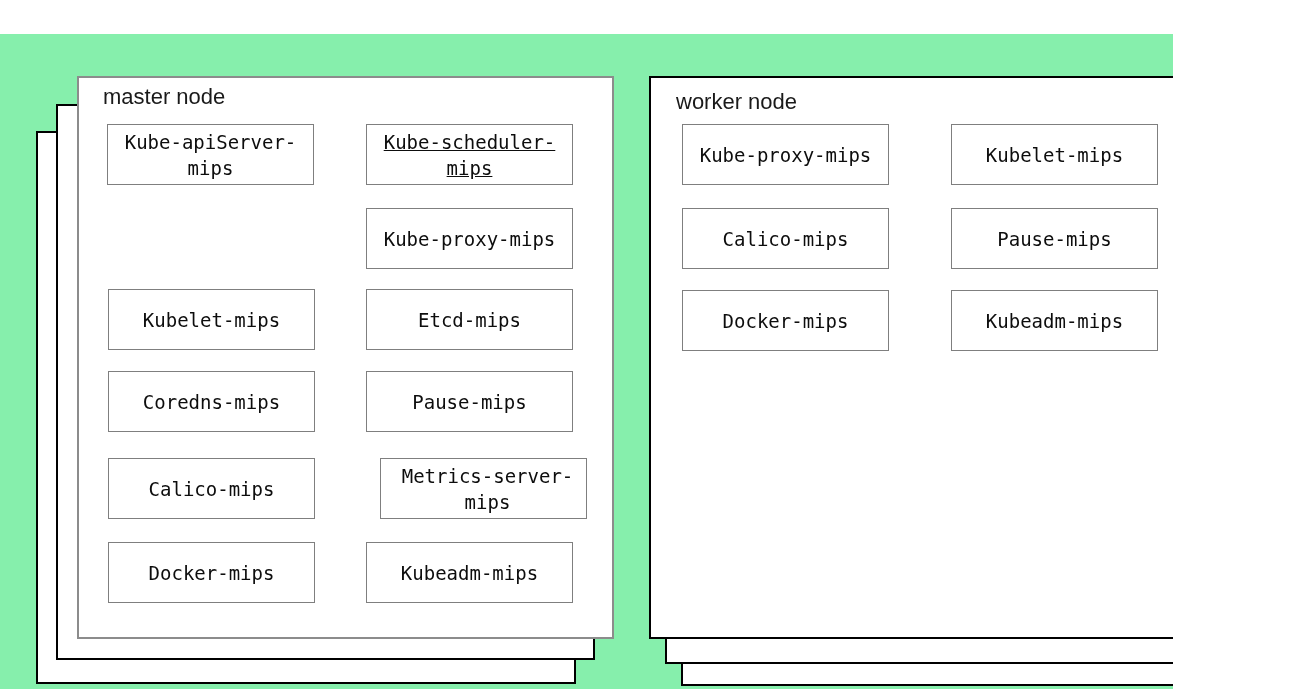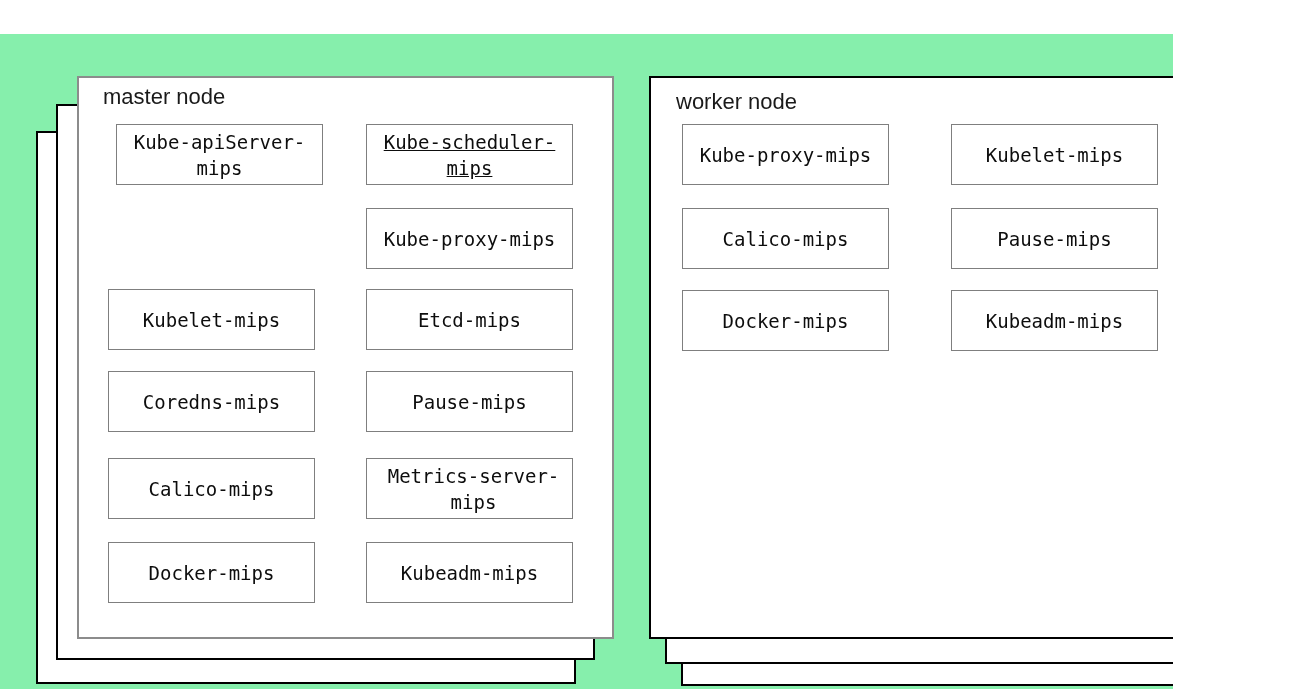--- a/index.html
+++ b/index.html
@@ -53,31 +53,31 @@
 </head>
 <body>
 
 <div id="canvas">
 
   <div class="stack-box" style="left:36px; top:97px; width:540px; height:553px;"></div>
   <div class="stack-box" style="left:56px; top:70px; width:539px; height:556px;"></div>
   <div class="stack-box gray" style="left:77px; top:42px; width:537px; height:563px;"></div>
   <div class="node-title" style="left:103px; top:50px;">master node</div>
 
-  <div class="component-box" style="left:116px; top:90px;">Kube-apiServer-
+  <div class="component-box" style="left:107px; top:90px;">Kube-apiServer-
 mips</div>
   <div class="component-box" style="left:366px; top:90px;text-decoration:underline;">Kube-scheduler-
 mips</div>
   <div class="component-box" style="left:366px; top:174px;">Kube-proxy-mips</div>
   <div class="component-box" style="left:108px; top:255px;">Kubelet-mips</div>
   <div class="component-box" style="left:366px; top:255px;">Etcd-mips</div>
   <div class="component-box" style="left:108px; top:337px;">Coredns-mips</div>
   <div class="component-box" style="left:366px; top:337px;">Pause-mips</div>
   <div class="component-box" style="left:108px; top:424px;">Calico-mips</div>
-  <div class="component-box" style="left:366px; top:424px;padding-left:8px;">Metrics-server-
+  <div class="component-box" style="left:380px; top:424px;padding-left:8px;">Metrics-server-
 mips</div>
   <div class="component-box" style="left:108px; top:508px;">Docker-mips</div>
   <div class="component-box" style="left:366px; top:508px;">Kubeadm-mips</div>
 
   <div class="stack-box" style="left:681px; top:88px; width:564px; height:564px;"></div>
   <div class="stack-box" style="left:665px; top:64px; width:564px; height:566px;"></div>
   <div class="stack-box" style="left:649px; top:42px; width:564px; height:563px;"></div>
   <div class="node-title" style="left:676px; top:55px;">worker node</div>
 
   <div class="component-box" style="left:682px; top:90px;">Kube-proxy-mips</div>

